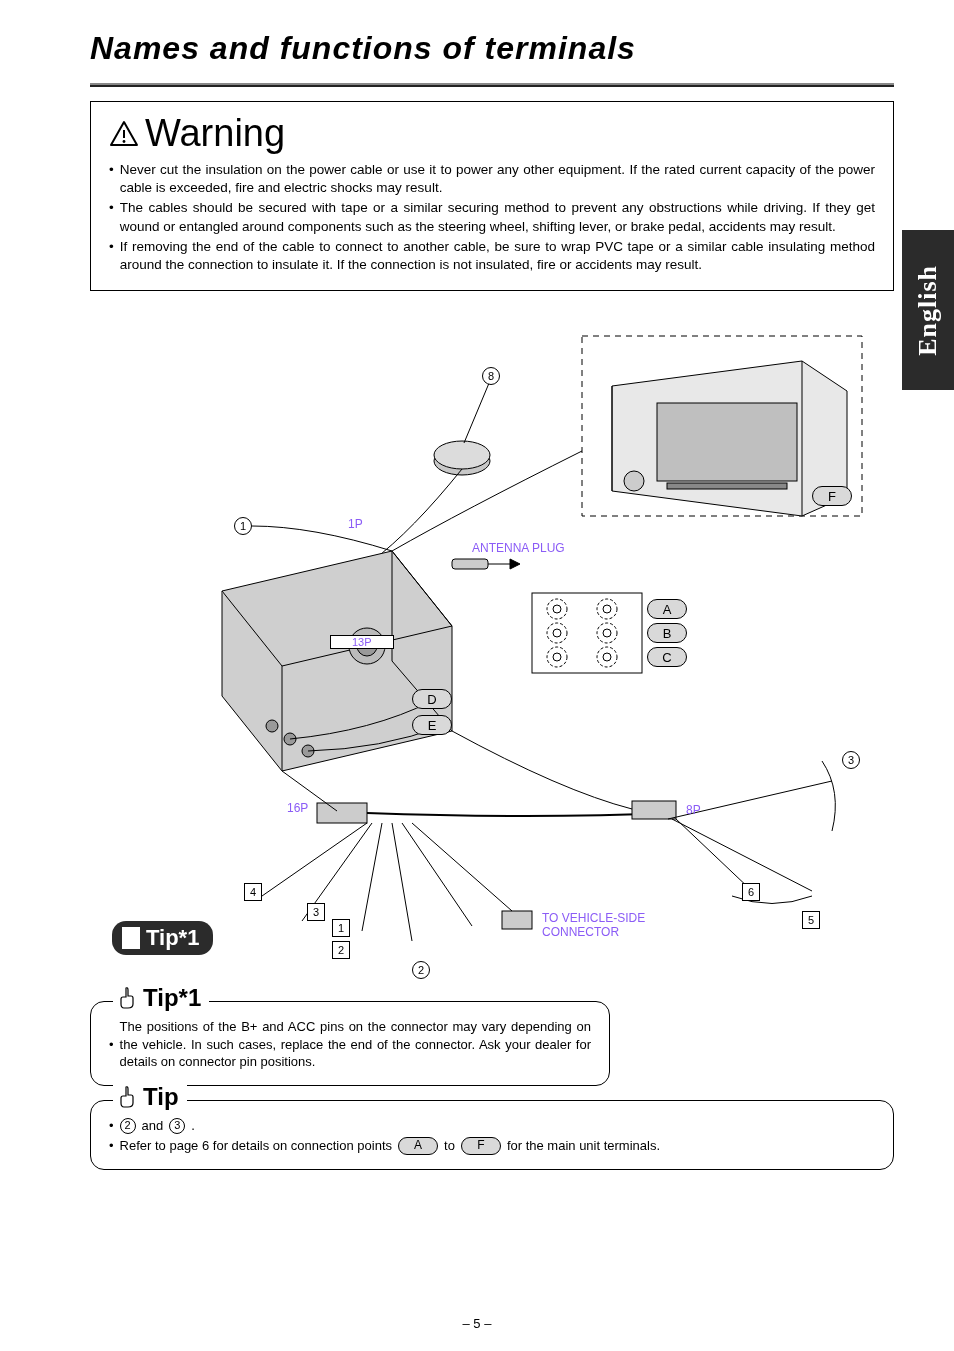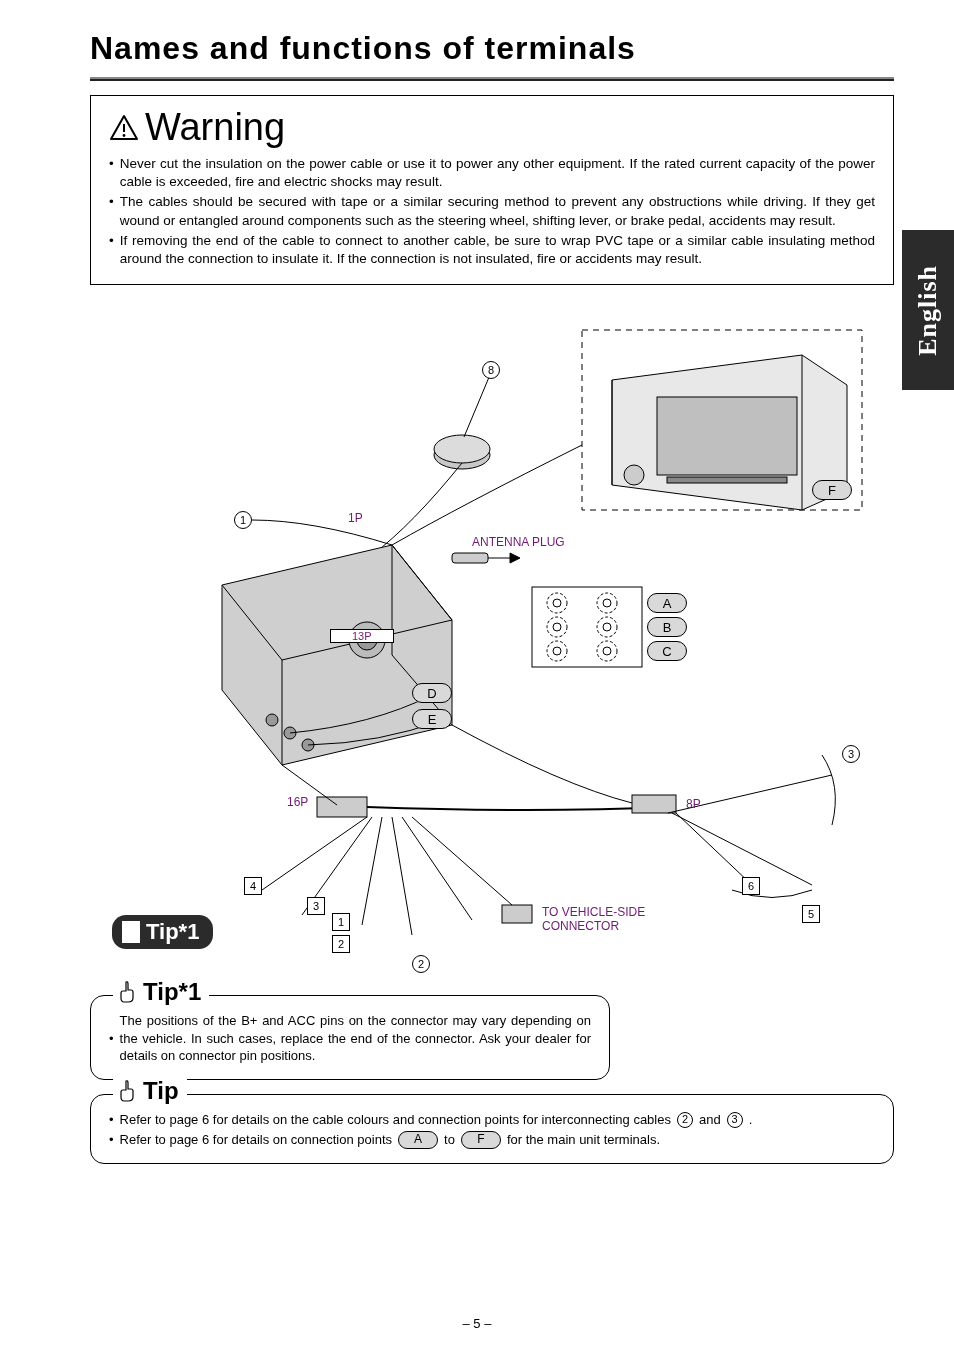--- a/index.html
+++ b/index.html
@@ -7,24 +7,25 @@
     width: 954px;
     height: 1351px;
     background: #fff;
     font-family: Arial, Helvetica, sans-serif;
     color: #000;
     position: relative;
     padding: 30px 60px 40px 90px;
   }
   .title {
     font-size: 32px;
+    font-style: italic;
     font-weight: bold;
     letter-spacing: 1px;
     padding-bottom: 4px;
-    margin-bottom: 6px;
+    margin-bottom: 12px;
   }
   .title-rule {
     height: 4px;
     background: linear-gradient(to bottom, #888 0%, #888 50%, #222 50%, #222 100%);
     margin-bottom: 14px;
   }
   .warn-box {
     border: 1px solid #000;
     padding: 10px 18px 14px 18px;
     margin-bottom: 20px;
@@ -76,21 +77,21 @@
     position: relative;
     width: 760px;
     height: 660px;
     margin: 40px auto 10px auto;
   }
   .diagram-wrap svg { position:absolute; inset:0; }
   .d-label {
     position: absolute;
     font-size: 12px;
     font-family: Arial, sans-serif;
-    color: #701a75;
+    color: #8b5cf6;
   }
   .circ-num {
     position: absolute;
     width: 18px; height: 18px;
     border: 1px solid #000;
     border-radius: 50%;
     font-size: 11px;
     display: flex; align-items:center; justify-content:center;
     background:#fff;
   }
@@ -375,21 +376,20 @@
 <div class="tip-fieldset">
   <div class="tip-legend">
     <svg width="20" height="26" viewBox="0 0 20 26">
       <path d="M9 3 Q11 2 11 5 L11 11 L14 11 Q16 11 16 13 L16 19 Q16 23 11 23 L7 23 Q4 23 4 19 L4 14 Q4 12 6 12 L9 12 Z" fill="none" stroke="#000" stroke-width="1.2"></path>
     </svg>
     <span>Tip</span>
   </div>
   <div class="tip-body">
     <div class="row">
       <span>•</span>
-      <span>Refer to page 6 for details on the cable colours and connection points for interconnecting cables</span>
       <span class="inline-circ">2</span>
       <span>and</span>
       <span class="inline-circ">3</span>
       <span>.</span>
     </div>
     <div class="row">
       <span>•</span>
       <span>Refer to page 6 for details on connection points</span>
       <span class="inline-pill">A</span>
       <span>to</span>

